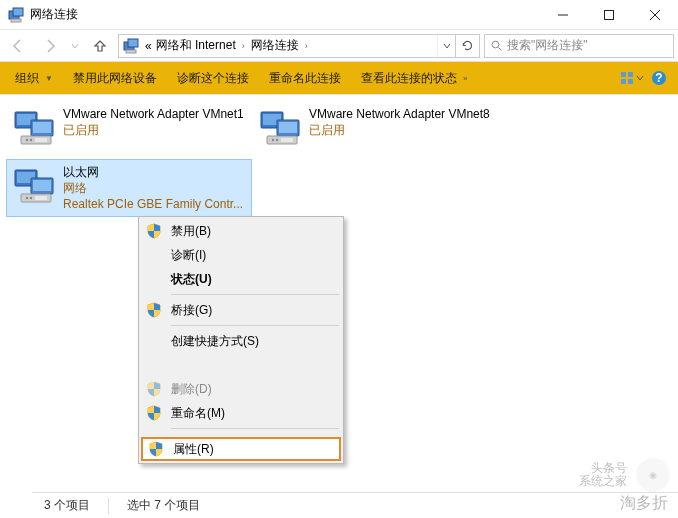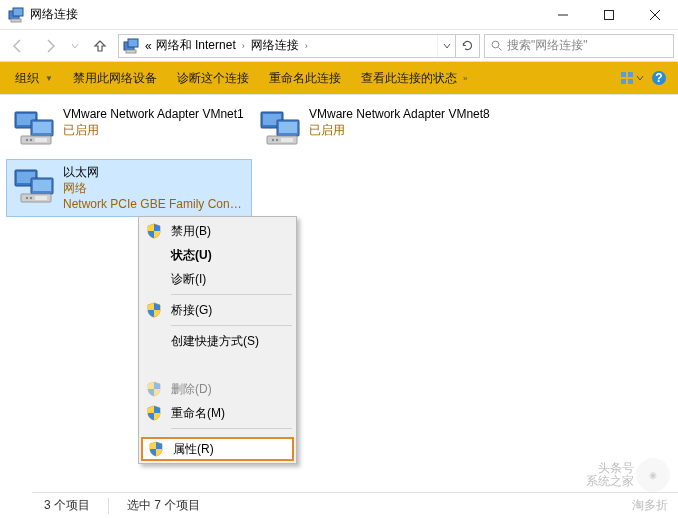--- a/index.html
+++ b/index.html
@@ -36,38 +36,38 @@
   .items { display: flex; flex-wrap: wrap; gap: 0; }
   .netitem { width: 246px; height: 58px; display: flex; align-items: flex-start; padding: 4px 6px; border: 1px solid transparent; }
   .netitem.selected { background: #cde8ff; border: 1px solid #9ac8ef; }
   .neticon { width: 44px; height: 44px; margin-right: 6px; flex-shrink: 0; }
   .netinfo { overflow: hidden; }
   .netinfo div { line-height: 16px; white-space: nowrap; overflow: hidden; text-overflow: ellipsis; max-width: 186px; }
   .netinfo .name { color: #000; }
   .netinfo .sub { color: #a16207; }
 
   
-  .ctxmenu { position: absolute; left: 138px; top: 216px; width: 159px; background: #f0f0f0; border: 1px solid #bababa; box-shadow: 3px 3px 4px rgba(0,0,0,0.25); padding: 2px; z-index: 10; }
+  .ctxmenu { position: absolute; left: 138px; top: 216px; width: 206px; background: #f0f0f0; border: 1px solid #bababa; box-shadow: 3px 3px 4px rgba(0,0,0,0.25); padding: 2px; z-index: 10; }
   .ctxleft { position: absolute; left: 0; top: 0; bottom: 0; width: 28px; background: #f0f0f0; }
   .ctxitems { position: relative; }
   .ctxitem { height: 24px; display: flex; align-items: center; padding-left: 30px; position: relative; }
   .ctxitem.hi { border: 2px solid #e08a2c; background: #fff; margin-top: 8px; }
   .ctxitem.dis { color: #888; margin-top: 24px; }
   .ctxsep { height: 1px; background: #d0d0d0; margin: 3px 2px 3px 30px; }
   .ctxshield { position: absolute; left: 5px; width: 16px; height: 16px; }
 
   
   .status { position: absolute; left: 0; right: 0; bottom: 0; height: 26px; border-top: 1px solid #e0e0e0; background: #fff; display: flex; align-items: center; padding: 0 12px; gap: 18px; color: #333; margin-left: 32px; }
   .divider { width: 1px; height: 16px; background: #ddd; }
 
   
-  .wm { position: absolute; right: 8px; bottom: 26px; display: flex; align-items: center; gap: 2px; opacity: 0.55; pointer-events: none; }
+  .wm { position: absolute; right: 8px; bottom: 26px; display: flex; align-items: center; gap: 9px; opacity: 0.55; pointer-events: none; }
   .wm .logo { width: 34px; height: 34px; border-radius: 50%; background: #f2f2f2; display:flex; align-items:center; justify-content:center; color:#aaa; font-size:9px;}
   .wm .txt { color: #888; font-size: 11px; text-align: right; line-height: 13px; }
-  .wm2 { position: absolute; right: 10px; bottom: 4px; color: #bbb; font-size: 12px; pointer-events:none; }
+  .wm2 { position: absolute; right: 10px; bottom: 4px; color: #bbb; font-size: 16px; pointer-events:none; }
 
   svg { display: block; }
 </style>
 </head>
 <body>
 
 <svg width="0" height="0" style="position:absolute">
   <defs>
     <g id="neticon-g">
       <rect x="2" y="6" width="22" height="16" rx="1" fill="#3a78c8" stroke="#274f84"></rect>
@@ -221,39 +221,39 @@
         <div class="sub">已启用</div>
       </div>
     </div>
     <div class="netitem selected">
       <svg class="neticon" viewBox="0 0 44 44">
           <use href="#neticon-g"></use>
         </svg>
       <div class="netinfo">
         <div class="name">以太网</div>
         <div class="sub">网络</div>
-        <div class="sub">Network PCIe GBE Family Contr...</div>
+        <div class="sub">Realtek PCIe GBE Family Contr...</div>
       </div>
     </div>
   </div>
 </div>
 
 <div class="ctxmenu">
   <div class="ctxleft"></div>
   <div class="ctxitems">
     <div class="ctxitem">
       <svg class="ctxshield" viewBox="0 0 16 16">
           <use href="#shield-g"></use>
         </svg>
       <span>禁用(B)</span>
     </div>
+    <div class="ctxitem">诊断(I)</div>
     <div class="ctxitem">
         <b><span>状态(U)</span></b>
       </div>
-    <div class="ctxitem">诊断(I)</div>
     <div class="ctxsep"></div>
     <div class="ctxitem">
       <svg class="ctxshield" viewBox="0 0 16 16">
           <use href="#shield-g"></use>
         </svg>
       <span>桥接(G)</span>
     </div>
     <div class="ctxsep"></div>
     <div class="ctxitem">创建快捷方式(S)</div>
     <div class="ctxitem dis">

